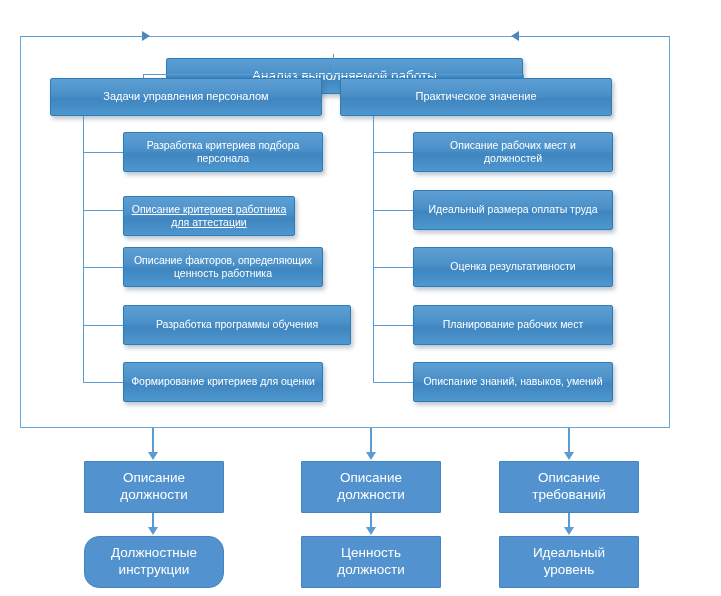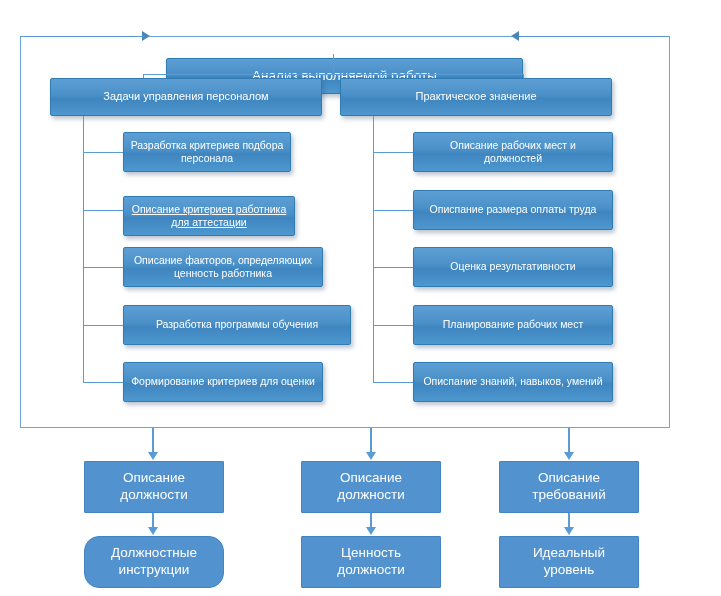--- a/index.html
+++ b/index.html
@@ -121,38 +121,38 @@
   <div class="node grad lvl2" style="left:50px; top:78px; width:272px; height:38px;">Задачи управления персоналом</div>
 
   <div class="ln v" style="left:83px; top:116px; height:266px;"></div>
 
   <div class="ln h" style="left:83px; top:152px; width:40px;"></div>
   <div class="ln h" style="left:83px; top:210px; width:40px;"></div>
   <div class="ln h" style="left:83px; top:267px; width:40px;"></div>
   <div class="ln h" style="left:83px; top:325px; width:40px;"></div>
   <div class="ln h" style="left:83px; top:382px; width:40px;"></div>
 
-  <div class="node grad lvl3" style="left:123px; top:132px; width:168px; height:40px;">Разработка критериев подбора персонала</div>
+  <div class="node grad lvl3" style="left:123px; top:132px; width:200px; height:40px;">Разработка критериев подбора персонала</div>
   <div class="node grad lvl3" style="left:123px; top:196px; width:172px; height:40px;text-decoration:underline;">Описание критериев работника для аттестации</div>
   <div class="node grad lvl3" style="left:123px; top:247px; width:200px; height:40px;">Описание факторов, определяющих ценность работника</div>
   <div class="node grad lvl3" style="left:123px; top:305px; width:228px; height:40px;">Разработка программы обучения</div>
   <div class="node grad lvl3" style="left:123px; top:362px; width:200px; height:40px;">Формирование критериев для оценки</div>
 
   <div class="node grad lvl2" style="left:340px; top:78px; width:272px; height:38px;">Практическое значение</div>
 
   <div class="ln v" style="left:373px; top:116px; height:266px;"></div>
 
   <div class="ln h" style="left:373px; top:152px; width:40px;"></div>
   <div class="ln h" style="left:373px; top:210px; width:40px;"></div>
   <div class="ln h" style="left:373px; top:267px; width:40px;"></div>
   <div class="ln h" style="left:373px; top:325px; width:40px;"></div>
   <div class="ln h" style="left:373px; top:382px; width:40px;"></div>
 
   <div class="node grad lvl3" style="left:413px; top:132px; width:200px; height:40px;">Описание рабочих мест и должностей</div>
-  <div class="node grad lvl3" style="left:413px; top:190px; width:200px; height:40px;">Описпание размера оплаты труда</div>
+  <div class="node grad lvl3" style="left:413px; top:190px; width:200px; height:40px;">Идеальный размера оплаты труда</div>
   <div class="node grad lvl3" style="left:413px; top:247px; width:200px; height:40px;">Оценка результативности</div>
   <div class="node grad lvl3" style="left:413px; top:305px; width:200px; height:40px;">Планирование рабочих мест</div>
   <div class="node grad lvl3" style="left:413px; top:362px; width:200px; height:40px;">Описпание знаний, навыков, умений</div>
 
 
   <div class="ln v" style="left:152px; top:428px; width:2px; height:26px;"></div>
   <div class="arr down" style="left:148px; top:452px;"></div>
 
   <div class="ln v" style="left:370px; top:428px; width:2px; height:26px;"></div>
   <div class="arr down" style="left:366px; top:452px;"></div>

